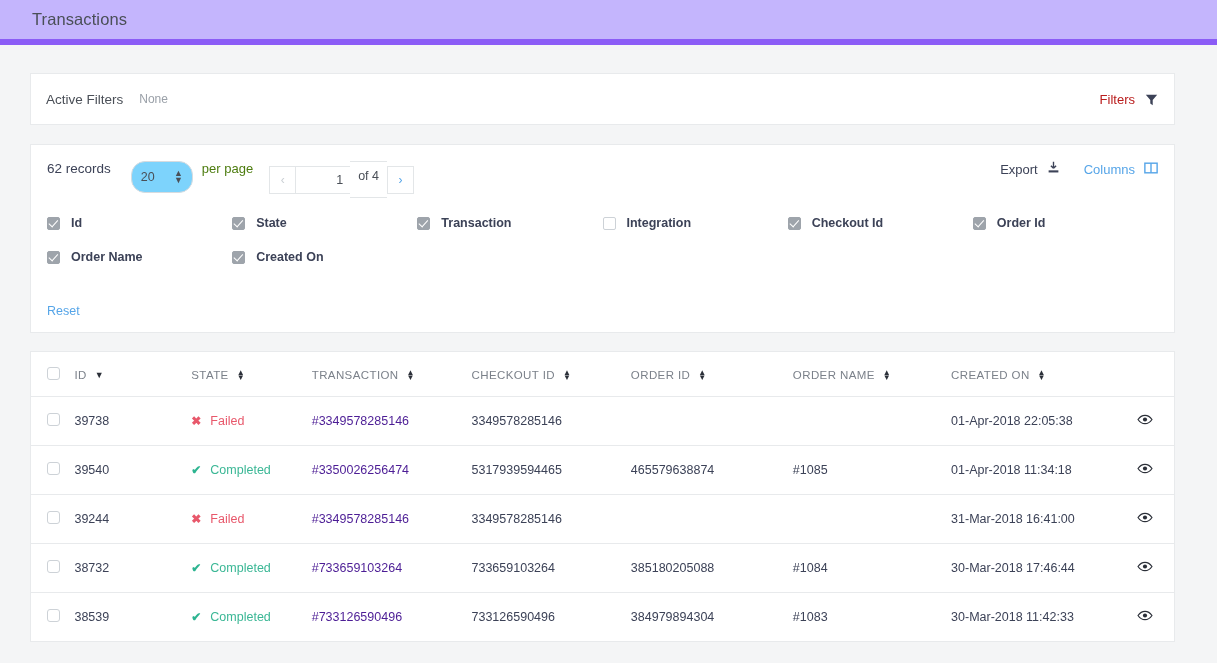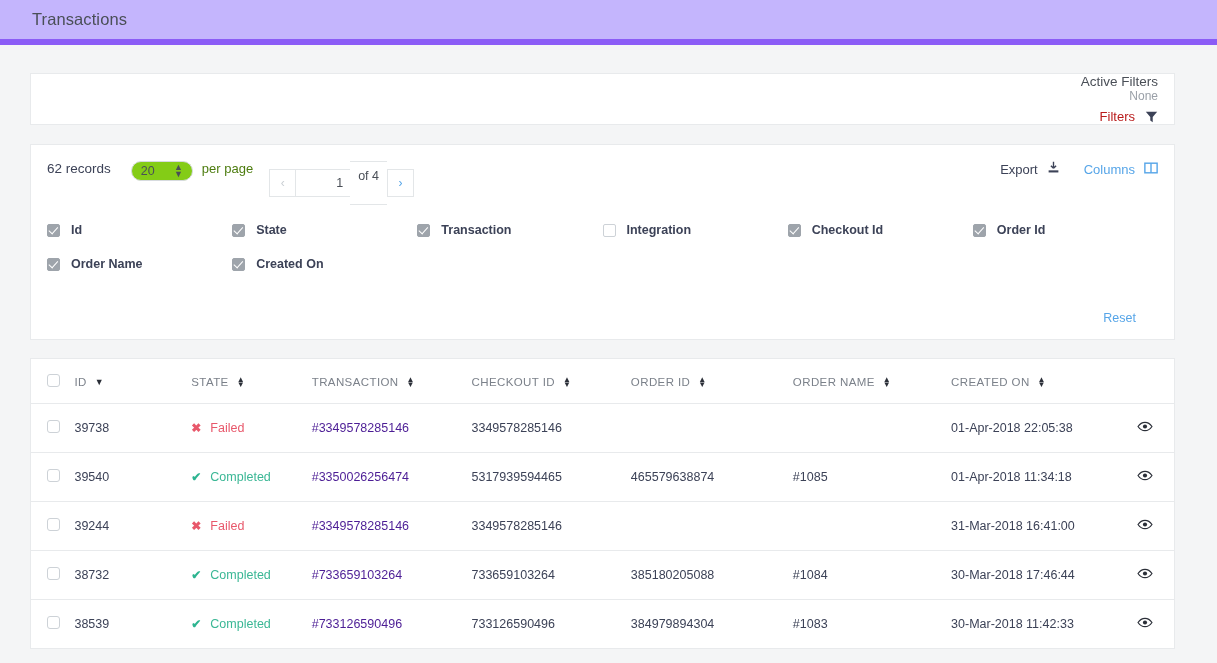--- a/index.html
+++ b/index.html
@@ -30,24 +30,23 @@
   }
   .card {
     background: #ffffff;
     border: 1px solid #e8eaec;
     width: 1145px;
   }
   
   .filters-card {
     height: 52px;
     display: flex;
-    align-items: flex-end;
+    align-items: center;
     padding: 0 16px 0 15px;
     margin-bottom: 19px;
-    flex-direction: column;
   }
   .af-label {
     font-size: 13.5px;
     font-weight: 400;
     color: #4a4f57;
   }
   .af-value {
     font-size: 12px;
     color: #9aa0a8;
     margin-left: 16px;
@@ -74,28 +73,28 @@
     align-items: flex-start;
     padding: 16px 16px 16px 16px;
     gap: 0;
   }
   .records {
     font-size: 13.5px;
     color: #3c4257;
     margin-right: 20px;
   }
   .per-page-select {
-    width: 62px; height: 20px;
+    width: 62px; height: 32px;
     border: 1px solid #d7dbdf;
     border-radius: 14px;
     font-size: 12.5px;
     color: #4a4f57;
     font-family: "Liberation Sans", sans-serif;
     padding: 0 6px 0 9px;
-    background: #84cc16;
+    background: #7dd3fc;
     appearance: none;
     -webkit-appearance: none;
     cursor: pointer;
   }
   .select-wrap { position: relative; display: inline-block; }
   .select-caret {
     position: absolute; right: 10px; top: 50%;
     transform: translateY(-50%);
     pointer-events: none;
     font-size: 9px; line-height: 7px;
@@ -124,21 +123,21 @@
     text-align: right;
     padding-right: 7px;
     font-size: 12.5px;
     color: #4a4f57;
     font-family: "Liberation Sans", sans-serif;
   }
   .of-text {
     font-size: 12.5px;
     color: #4a4f57;
     padding: 0 8px;
-    height: 44px;
+    height: 37px;
     line-height: 28px;
     border-top: 1px solid #e3e6e8;
     border-bottom: 1px solid #e3e6e8;
   }
   .pager { display: flex; align-items: center; }
   .tb-action {
     display: flex; align-items: center; gap: 9px;
     font-size: 13px; cursor: pointer;
     margin-left: 24px;
   }
@@ -175,21 +174,21 @@
     border: solid #fff;
     border-width: 0 1.6px 1.6px 0;
     transform: rotate(42deg);
   }
   .col-label {
     font-size: 12.5px;
     font-weight: bold;
     color: #3c4257;
   }
   .reset-row {
-    display: flex; justify-content: flex-end;
+    display: flex; 
     padding: 36px 22px 14px 0;
   }
   .reset-link {
     font-size: 12.5px; color: #56a5e8; cursor: pointer;
   }
   
   .data-card {
     margin-top: 18px;
     border-bottom: none;
   }

